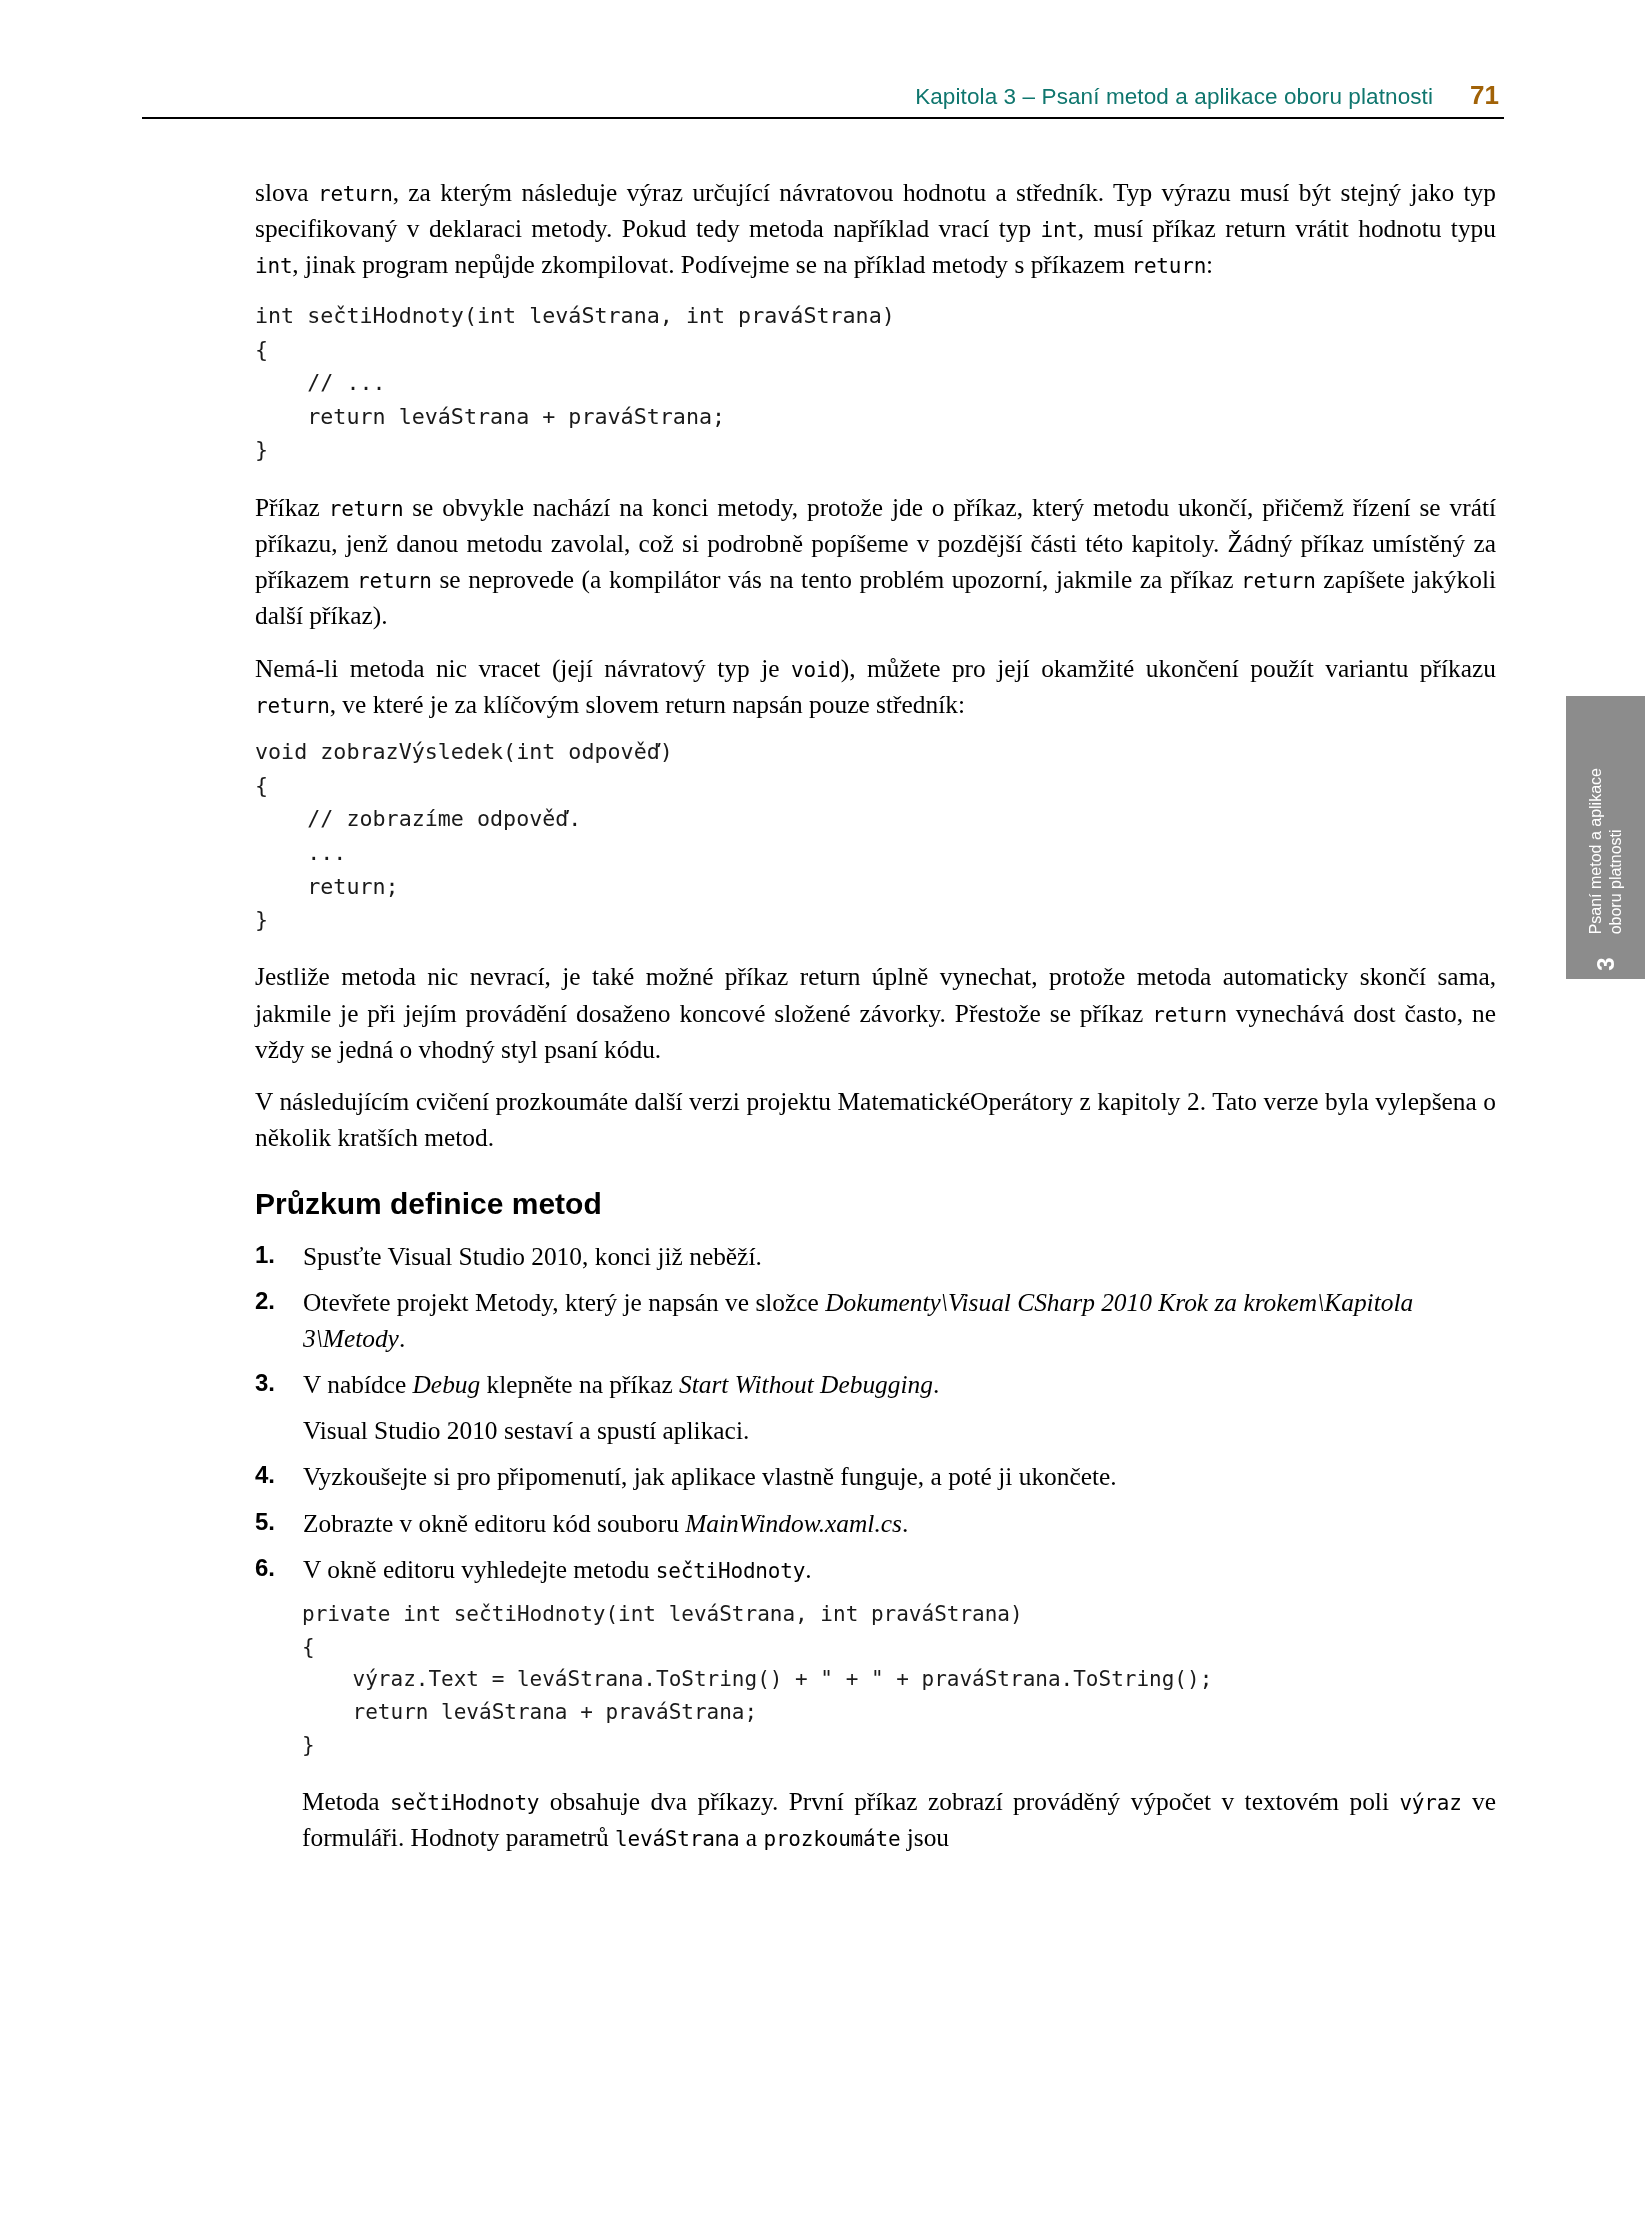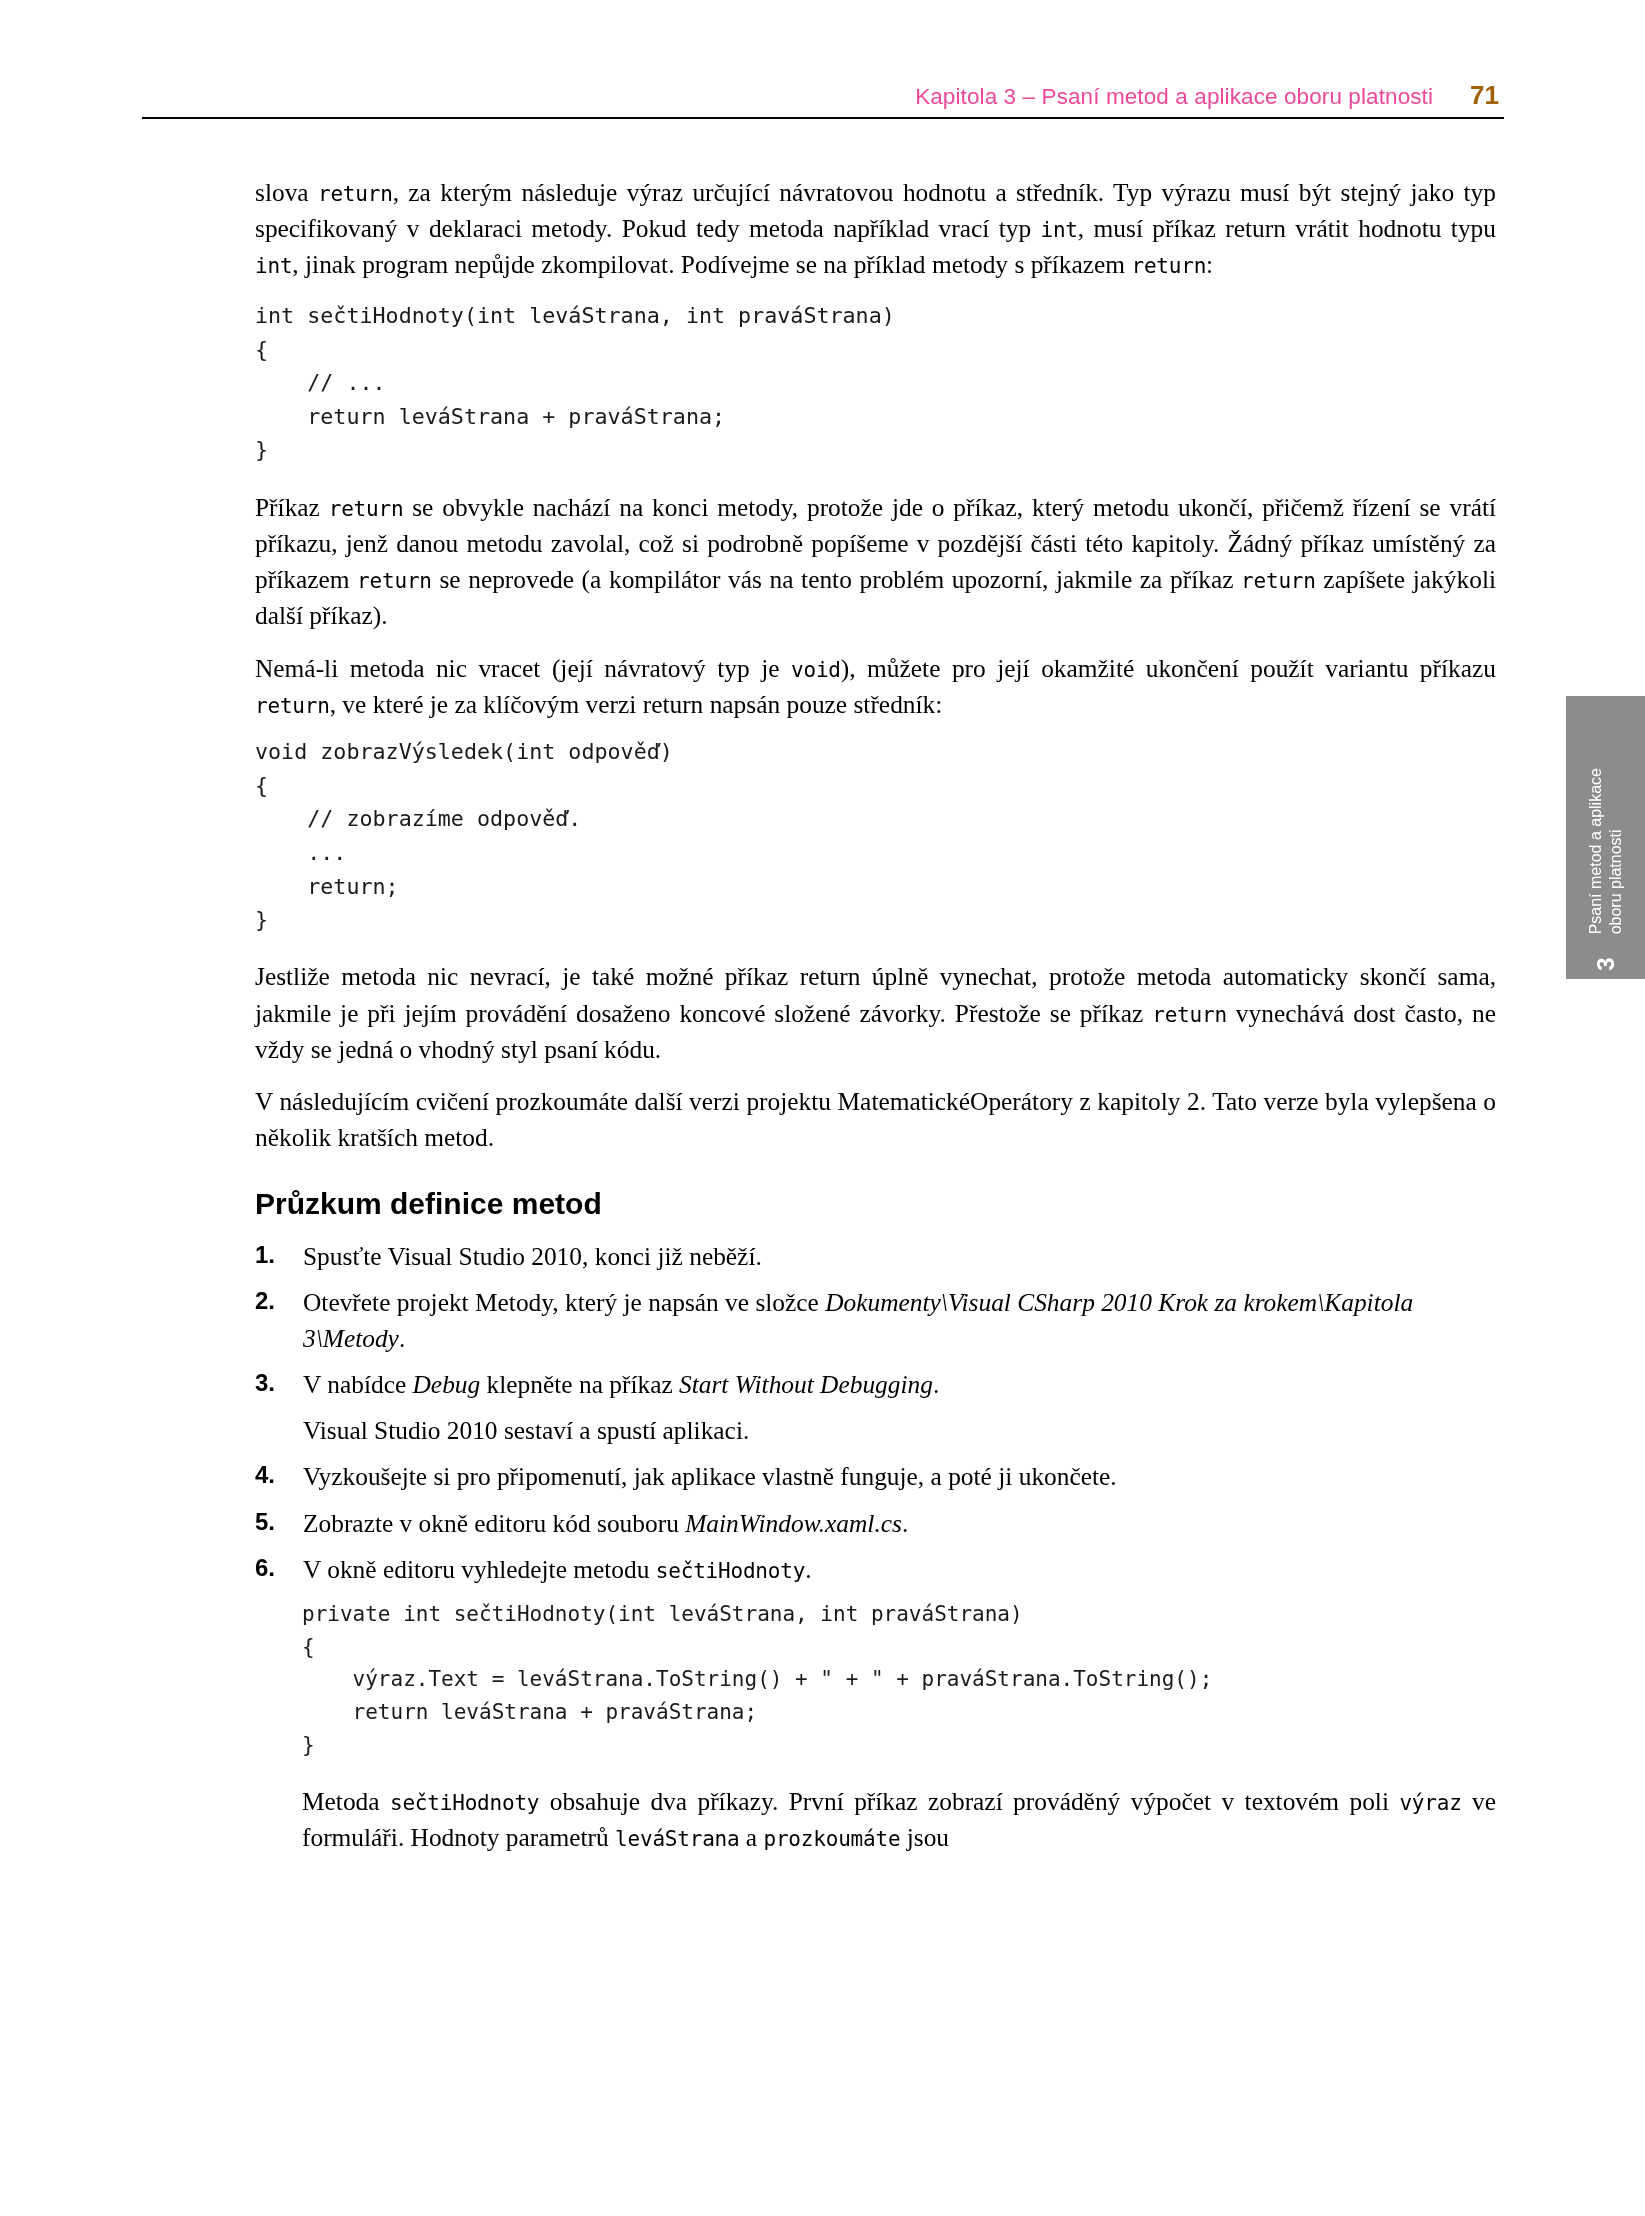--- a/index.html
+++ b/index.html
@@ -33,21 +33,21 @@
     display: flex;
     align-items: baseline;
     justify-content: flex-end;
     gap: 37px;
     padding-right: 5px;
   }
   .header-title {
     font-family: "Liberation Sans", sans-serif;
     font-size: 22.5px;
     letter-spacing: 0.1px;
-    color: #ec4899;
+    color: #0f766e;
   }
   .header-pageno {
     font-family: "Liberation Sans", sans-serif;
     font-weight: bold;
     font-size: 26px;
     color: #a16207;
   }
   .header-rule {
     position: absolute;
     top: 117px;
@@ -201,21 +201,21 @@
     <p class="body"><span>slova </span><code>return</code><span>, za kterým následuje výraz určující návratovou hodnotu a středník. Typ výrazu musí být stejný jako typ specifikovaný v deklaraci metody. Pokud tedy metoda například vrací typ </span><code>int</code><span>, musí příkaz return vrátit hodnotu typu </span><code>int</code><span>, jinak program nepůjde zkompilovat. Podívejme se na příklad metody s příkazem </span><code>return</code><span>:</span></p>
 
     <pre class="code">int sečtiHodnoty(int leváStrana, int praváStrana)
 {
     // ...
     return leváStrana + praváStrana;
 }</pre>
 
     <p class="body"><span>Příkaz </span><code>return</code><span> se obvykle nachází na konci metody, protože jde o příkaz, který metodu ukončí, přičemž řízení se vrátí příkazu, jenž danou metodu zavolal, což si podrobně popíšeme v pozdější části této kapitoly. Žádný příkaz umístěný za příkazem </span><code>return</code><span> se neprovede (a kompilátor vás na tento problém upozorní, jakmile za příkaz </span><code>return</code><span> zapíšete jakýkoli další příkaz).</span></p>
 
-    <p class="body tight"><span>Nemá-li metoda nic vracet (její návratový typ je </span><code>void</code><span>), můžete pro její okamžité ukončení použít variantu příkazu </span><code>return</code><span>, ve které je za klíčovým verzi return napsán pouze středník:</span></p>
+    <p class="body tight"><span>Nemá-li metoda nic vracet (její návratový typ je </span><code>void</code><span>), můžete pro její okamžité ukončení použít variantu příkazu </span><code>return</code><span>, ve které je za klíčovým slovem return napsán pouze středník:</span></p>
 
     <pre class="code">void zobrazVýsledek(int odpověď)
 {
     // zobrazíme odpověď.
     ...
     return;
 }</pre>
 
     <p class="body"><span>Jestliže metoda nic nevrací, je také možné příkaz return úplně vynechat, protože metoda automaticky skončí sama, jakmile je při jejím provádění dosaženo koncové složené závorky. Přestože se příkaz </span><code>return</code><span> vynechává dost často, ne vždy se jedná o vhodný styl psaní kódu.</span></p>
 

